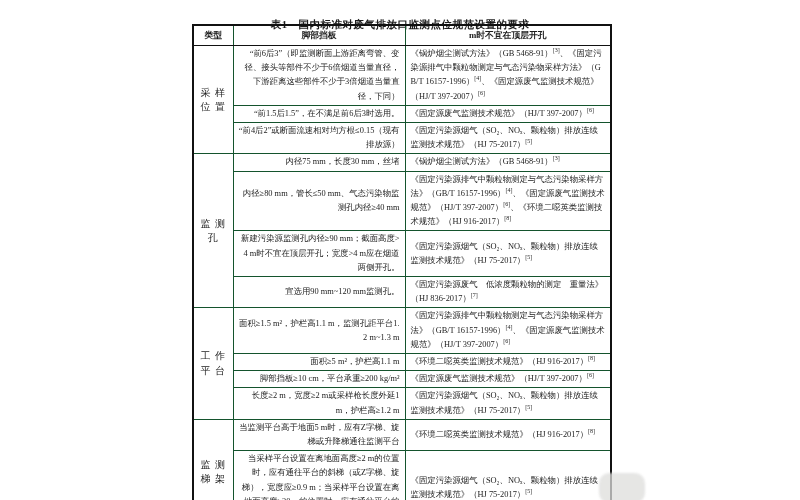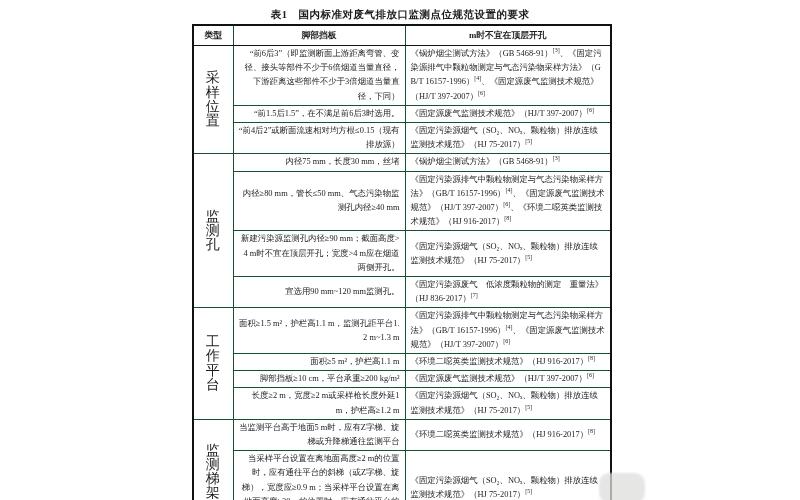--- a/index.html
+++ b/index.html
@@ -1,21 +1,21 @@
 <!DOCTYPE html>
 <html><head>
 <meta charset="utf-8">
 <style>
   html,body{margin:0;padding:0;background:#ffffff;}
   .page{
     position:relative;width:800px;height:500px;background:#ffffff;overflow:hidden;
     font-family:"Liberation Serif","DejaVu Serif",serif;color:#1c1c1c;
   }
   .doc-title{
-    position:absolute;left:160px;top:8px;width:480px;text-align:center;
+    position:absolute;left:160px;top:18px;width:480px;text-align:center;
     font-size:10.5px;font-weight:bold;letter-spacing:0.5px;
   }
   table.std-table{
     position:absolute;left:192px;top:24px;width:418px;
     border-collapse:collapse;table-layout:fixed;
     font-size:8.4px;line-height:14.2px;
   }
   table.std-table col.c-type{width:40px;}
   table.std-table col.c-req{width:172px;}
   table.std-table col.c-std{width:206px;}
@@ -23,21 +23,21 @@
     border:1px solid #14532d;vertical-align:middle;
     padding:1px 5px;word-break:break-all;
   }
   table.std-table{border:2px solid #111;}
   table.std-table thead th{
     font-size:8.8px;font-weight:bold;text-align:center;height:17px;
     border-bottom:1.5px solid #111;padding:1px 2px;
   }
   tr.group-start td{border-top:1.5px solid #111;}
   td.type-cell{
-    text-align:center;padding:1px 2px;font-size:14px;letter-spacing:1px;
+    text-align:center;padding:1px 2px;font-size:10px;letter-spacing:1px;
   }
   td.req-cell{text-align:right;}
   td.std-cell{text-align:left;}
   td sup{font-size:6px;line-height:0;vertical-align:super;}
   .watermark-blob{
     position:absolute;left:599px;top:473px;width:46px;height:30px;
     background:#dededc;opacity:0.75;border-radius:10px;
     filter:blur(1.2px);
   }
 </style>

